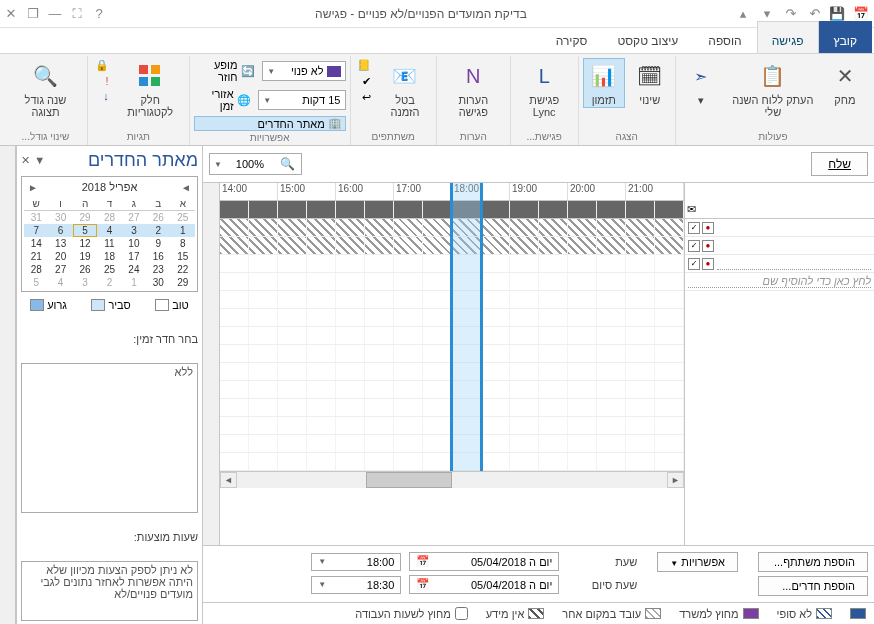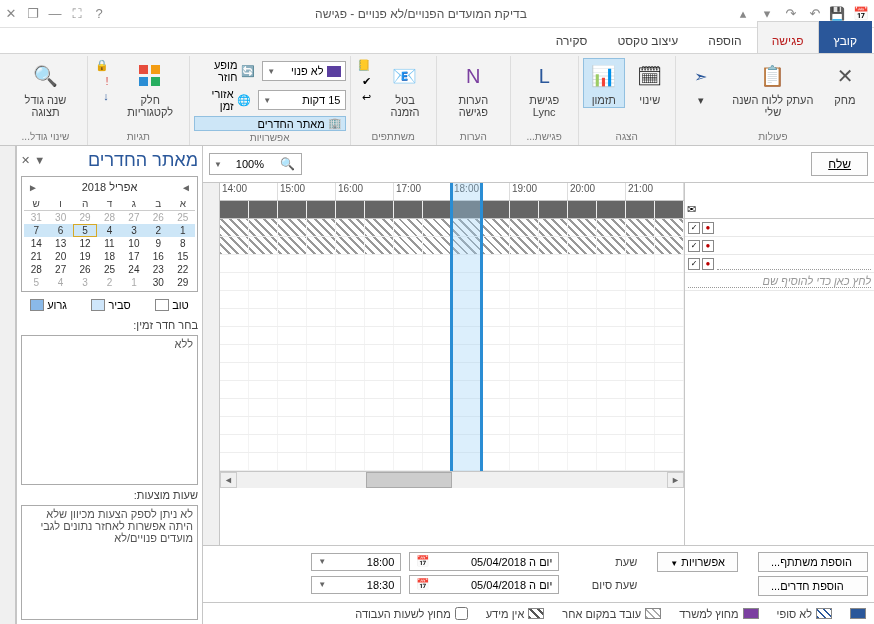--- a/index.html
+++ b/index.html
@@ -9,21 +9,21 @@
 .titlebar { background: #fff; height: 28px; display: flex; align-items: center; justify-content: space-between; padding: 0 4px; border-bottom: 1px solid #e1e1e1; }
 .titlebar-left { display: flex; gap: 8px; align-items: center; }
 .titlebar-right { display: flex; gap: 10px; align-items: center; }
 .title-text { color: #555; font-size: 12px; }
 .title-icon { width: 14px; height: 14px; color: #888; cursor: pointer; font-size: 13px; line-height: 14px; text-align: center; }
 
 
 .menubar { height: 26px; background: #fff; display: flex; align-items: flex-end; border-bottom: 1px solid #d4d4d4; padding-right: 2px; }
 .menu-tab { padding: 12px 14px 5px; font-size: 12px; color: #444; cursor: pointer; border: 1px solid transparent; border-bottom: none; }
 .menu-tab.file { background: #2a579a; color: #fff; }
-.menu-tab.active { background: #f3f3f3; border-color: #d4d4d4; color: #b91c1c; }
+.menu-tab.active { background: #f3f3f3; border-color: #d4d4d4; color: #0c4a6e; }
 
 
 .ribbon { background: #f3f3f3; border-bottom: 1px solid #c6c6c6; height: 92px; display: flex; padding: 2px 4px 0; }
 .ribbon-group { border-left: 1px solid #ddd; display: flex; flex-direction: column; justify-content: space-between; padding: 2px 4px; }
 .ribbon-group:last-child { border-left: none; }
 .group-body { display: flex; gap: 4px; align-items: flex-start; flex: 1; }
 .group-label { font-size: 10px; color: #777; text-align: center; padding: 1px 0; }
 .rb-btn-lg { display: flex; flex-direction: column; align-items: center; gap: 2px; padding: 2px 4px; cursor: pointer; min-width: 42px; }
 .rb-btn-lg.active { background: #cde6f7; border: 1px solid #92c0e0; padding: 1px 3px; }
 .rb-icon-lg { width: 32px; height: 32px; display: flex; align-items: center; justify-content: center; font-size: 20px; }
@@ -50,21 +50,21 @@
 .mc-month { font-size: 11px; color: #333; }
 .mc-grid { display: grid; grid-template-columns: repeat(7, 1fr); gap: 0; font-size: 10px; text-align: center; }
 .mc-dow { color: #444; font-weight: normal; padding: 1px 0; border-bottom: 1px solid #ccc; }
 .mc-day { padding: 1px 0; cursor: pointer; color: #333; }
 .mc-day.other { color: #aaa; }
 .mc-day.today { background: #ffe79c; border: 1px solid #d6a927; padding: 0; }
 .mc-day.sel { background: #cde6f7; }
 .legend-row { display: flex; gap: 6px; margin: 4px 0; font-size: 11px; align-items: center; justify-content: space-around; }
 .legend-item { display: flex; align-items: center; gap: 3px; }
 .leg-sw { width: 14px; height: 12px; border: 1px solid #888; }
-.section-lbl { font-size: 11px; color: #444; margin: 4px 0; }
+.section-lbl { font-size: 11px; color: #444; margin: 18px 0; }
 .rf-list { border: 1px solid #ababab; flex: 1; min-height: 60px; padding: 2px 4px; font-size: 11px; color: #555; overflow: auto; }
 
 
 .sched { flex: 1; display: flex; flex-direction: column; border-left: 1px solid #c6c6c6; }
 .sched-top { display: flex; align-items: center; gap: 6px; padding: 6px; border-bottom: 1px solid #c6c6c6; }
 .send-btn { border: 1px solid #ababab; background: #fdfdfd; padding: 4px 16px; cursor: pointer; font-size: 12px; }
 .zoom-box { display: flex; align-items: center; border: 1px solid #ababab; }
 .zoom-box input { border:none; width:48px; text-align:center; font-size:11px; height:20px; }
 .zoom-glass { padding: 0 6px; color:#777; }
 
@@ -83,21 +83,21 @@
 .tg-allrow .seg { flex:1; min-width:29px; border-right: 1px solid #eee; }
 .tg-body { position: relative; }
 .tg-row { height: 18px; display: flex; direction: ltr; border-bottom: 1px solid #eee; }
 .tg-row .seg { flex:1; min-width:29px; border-right: 1px solid #f3f3f3; }
 .hatch { background: repeating-linear-gradient(45deg, #999 0, #999 2px, #fff 2px, #fff 6px); }
 .busy-bar { background: #666; }
 .sel-range { position: absolute; top:0; bottom:0; background: rgba(155, 209, 247, .35); border-left: 3px solid #2a8dd4; border-right: 3px solid #2a8dd4; pointer-events:none; }
 
 .sched-bottom { border-top: 1px solid #c6c6c6; padding: 6px; display: flex; gap: 20px; align-items: flex-start; }
 .sb-left { display:flex; flex-direction:column; gap:4px; }
-.sb-btn { border:1px solid #ababab; background:#fdfdfd; padding: 3px 12px; font-size:11px; cursor:pointer; text-align:left; min-width:110px; }
+.sb-btn { border:1px solid #ababab; background:#fdfdfd; padding: 3px 12px; font-size:11px; cursor:pointer; text-align:right; min-width:110px; }
 .sb-times { display:flex; flex-direction:column; gap:4px; }
 .sb-time-row { display:flex; align-items:center; gap:8px; font-size:11px; }
 .sb-lbl { width: 70px; color:#444; }
 .sb-date { border:1px solid #ababab; padding:2px 6px; display:flex; align-items:center; gap:6px; background:#fff; width:150px; justify-content:space-between; }
 .sb-time { border:1px solid #ababab; padding:2px 6px; display:flex; align-items:center; gap:6px; background:#fff; width:90px; justify-content:space-between; }
 .dd-ar { font-size:8px; color:#666; }
 
 .legend-bar { border-top:1px solid #c6c6c6; padding: 4px 8px; display:flex; gap:18px; font-size:11px; color:#444; align-items:center; }
 .lb-item { display:flex; align-items:center; gap:4px; }
 .lb-sw { width:16px; height:11px; border:1px solid #888; }

